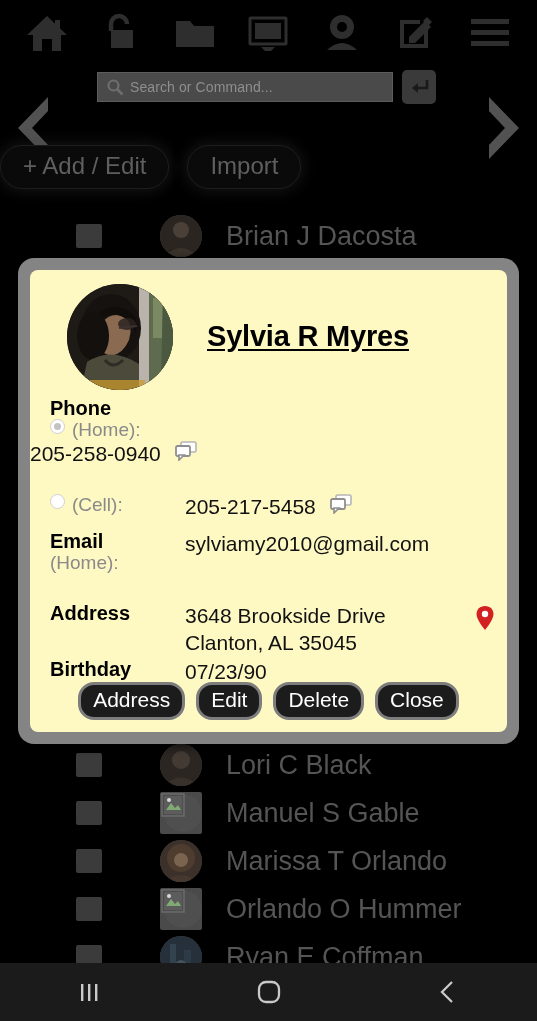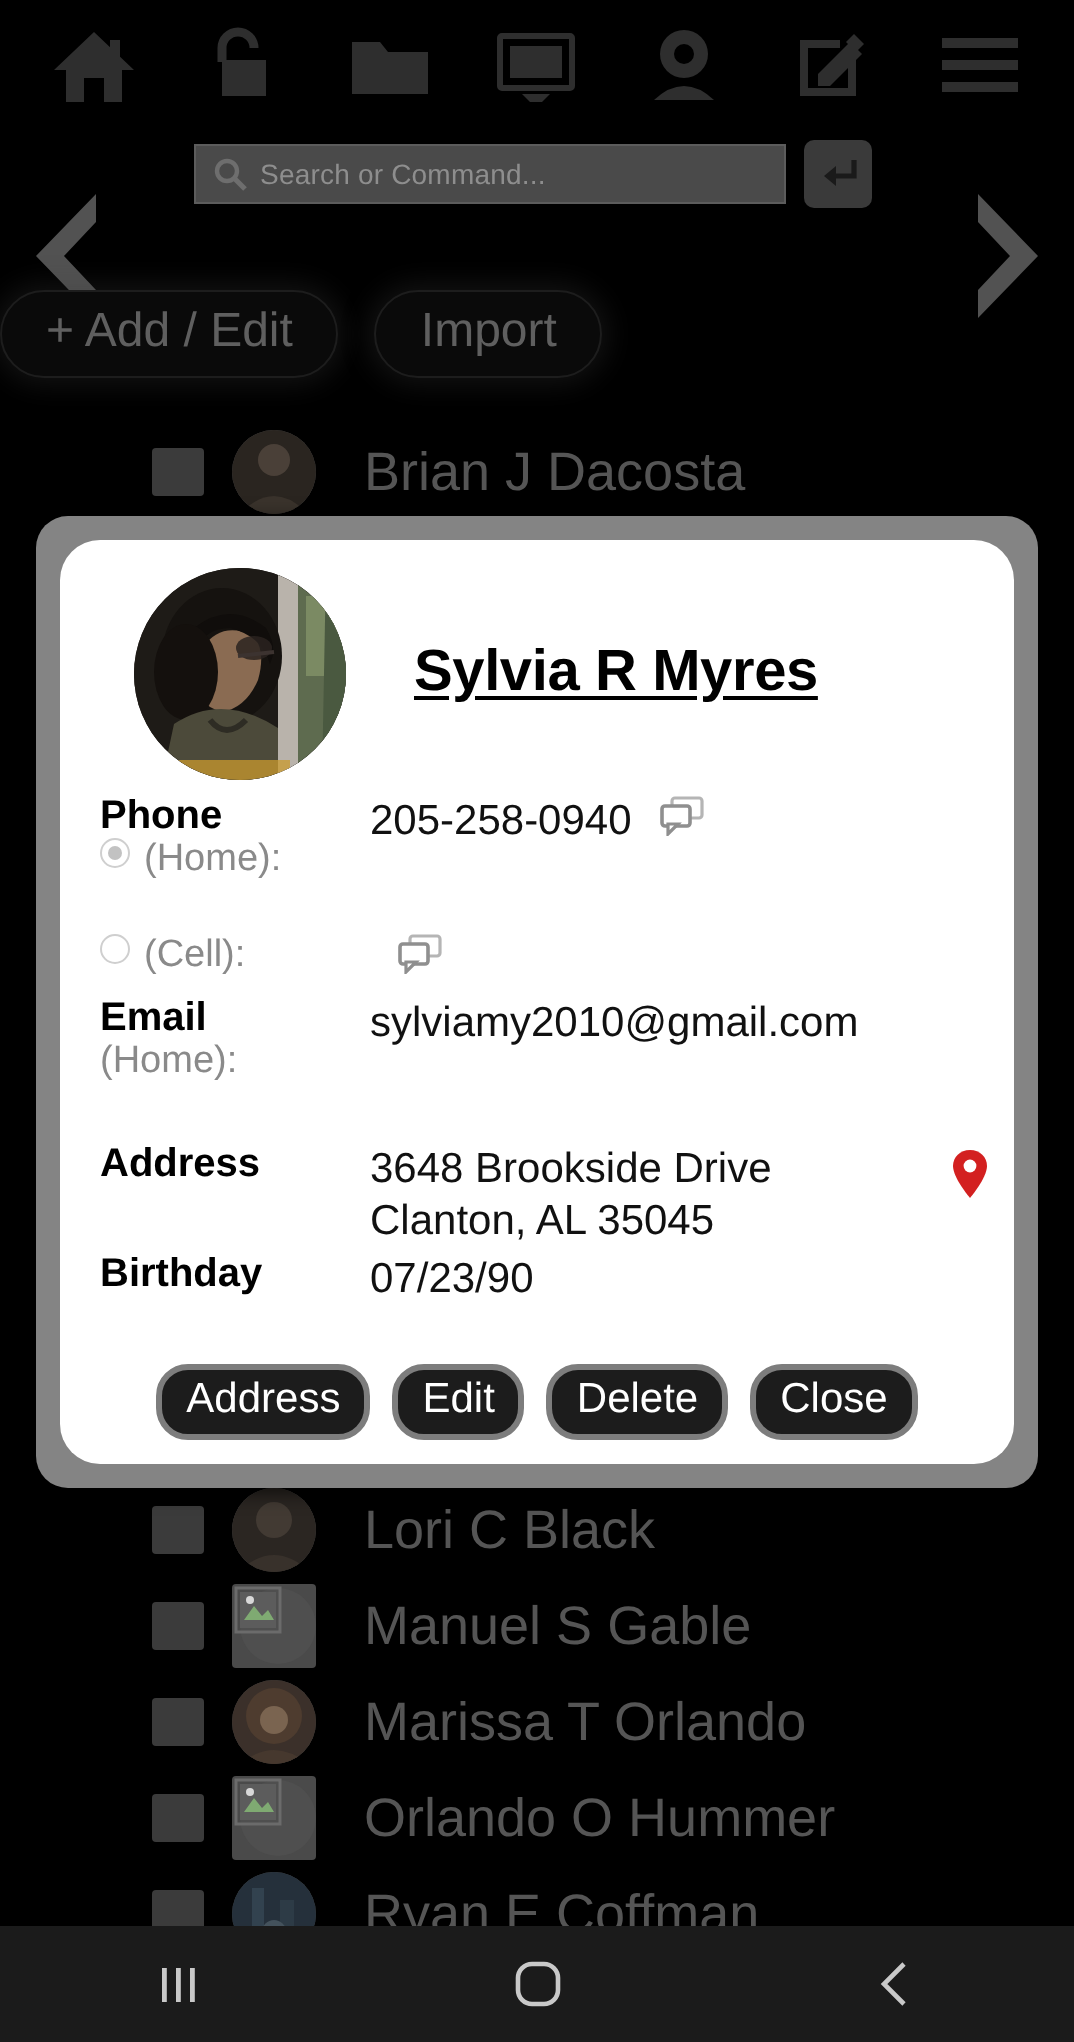--- a/index.html
+++ b/index.html
@@ -112,20 +112,21 @@
     width: 537px;
     height: 750px;
     z-index: 1;
   }
   .contact-row {
     display: flex;
     align-items: center;
     height: 48px;
     padding-left: 74px;
     gap: 14px;
+    margin-left: 44px;
   }
   .row-check {
     position: absolute;
     left: 76px;
     width: 26px; height: 24px;
     background: #3b3b3b;
     border-radius: 2px;
   }
   .row-avatar {
     position: relative;
@@ -152,22 +153,22 @@
     width: 501px; height: 486px;
     background: #848484;
     border-radius: 16px;
     box-shadow: 0 2px 10px rgba(0,0,0,0.7);
     padding: 12px;
     z-index: 20;
   }
   .modal {
     position: relative;
     width: 100%; height: 100%;
-    background: #ffffff;
-    border-radius: 20px;
+    background: #fef9c3;
+    border-radius: 8px;
     overflow: hidden;
   }
 
   .modal-header {
     position: relative;
     height: 122px;
   }
   .avatar-big {
     position: absolute;
     left: 37px; top: 14px;
@@ -237,21 +238,21 @@
     color: #111;
     line-height: 1.28;
     white-space: pre-line;
   }
   .f-icon {
     margin-left: 14px;
     display: flex;
     align-items: center;
   }
 
-  .row-phone1 { margin-top: 2px; }
+  .row-phone1 { margin-top: 2px; flex-direction: column; }
   .row-phone2 { margin-top: 26px; }
   .row-email  { margin-top: 10px; }
   .row-address{ margin-top: 30px; }
   .row-bday   { margin-top: 2px; justify-content: space-between; }
 
   .val-col { flex: 1; display: flex; align-items: flex-start; }
 
   .pin-wrap {
     position: absolute;
     right: 12px;
@@ -520,20 +521,21 @@
         </div>
 
         <div class="field-row row-phone2">
           <div class="f-label">
             <div class="f-sub">
               <span class="radio"></span>
               <span>(Cell):</span>
             </div>
           </div>
           <div class="val-col">
+            <span class="f-value">205-217-5458</span>
             <span class="f-icon">
               <svg width="22" height="20" viewBox="0 0 22 20">
                 <rect x="6" y="1" width="15" height="10" rx="1.5" fill="#fff" stroke="#b5b5b5" stroke-width="1.6"></rect>
                 <rect x="1" y="5" width="14" height="10" rx="1.5" fill="#fff" stroke="#8f8f8f" stroke-width="1.8"></rect>
                 <path d="M4 14 L4 19 L9 14 Z" fill="#fff" stroke="#8f8f8f" stroke-width="1.6"></path>
               </svg>
             </span>
           </div>
         </div>
 

